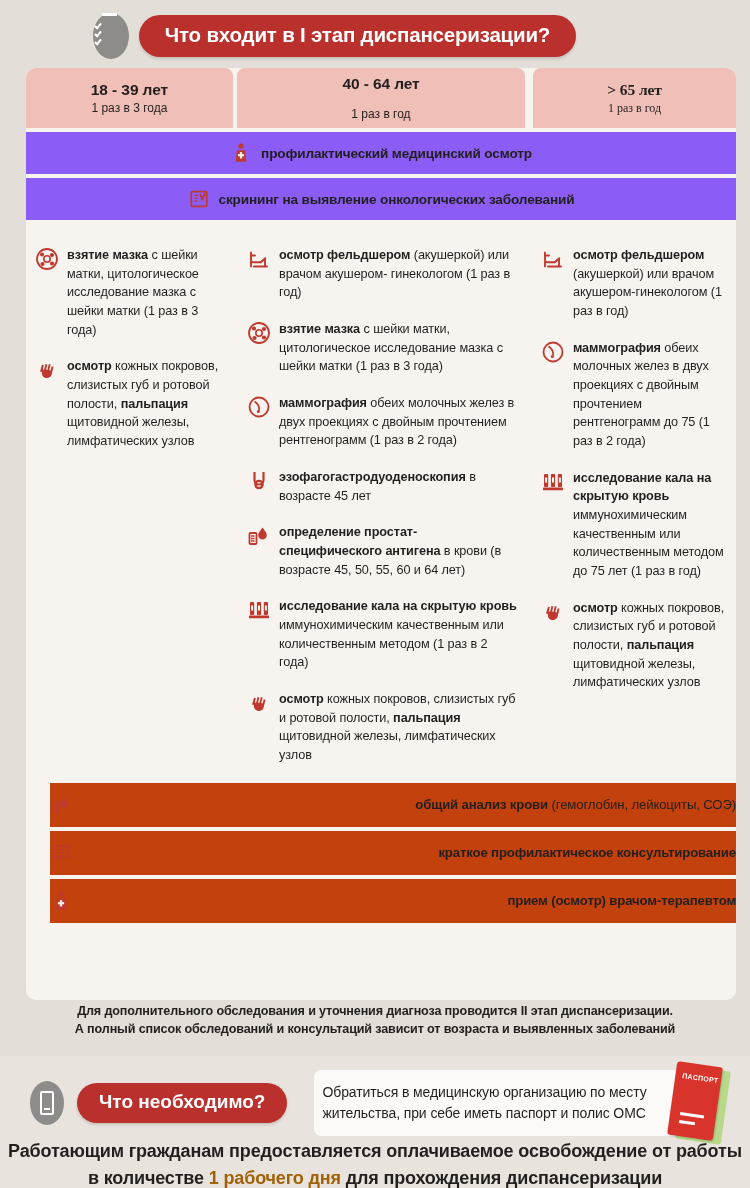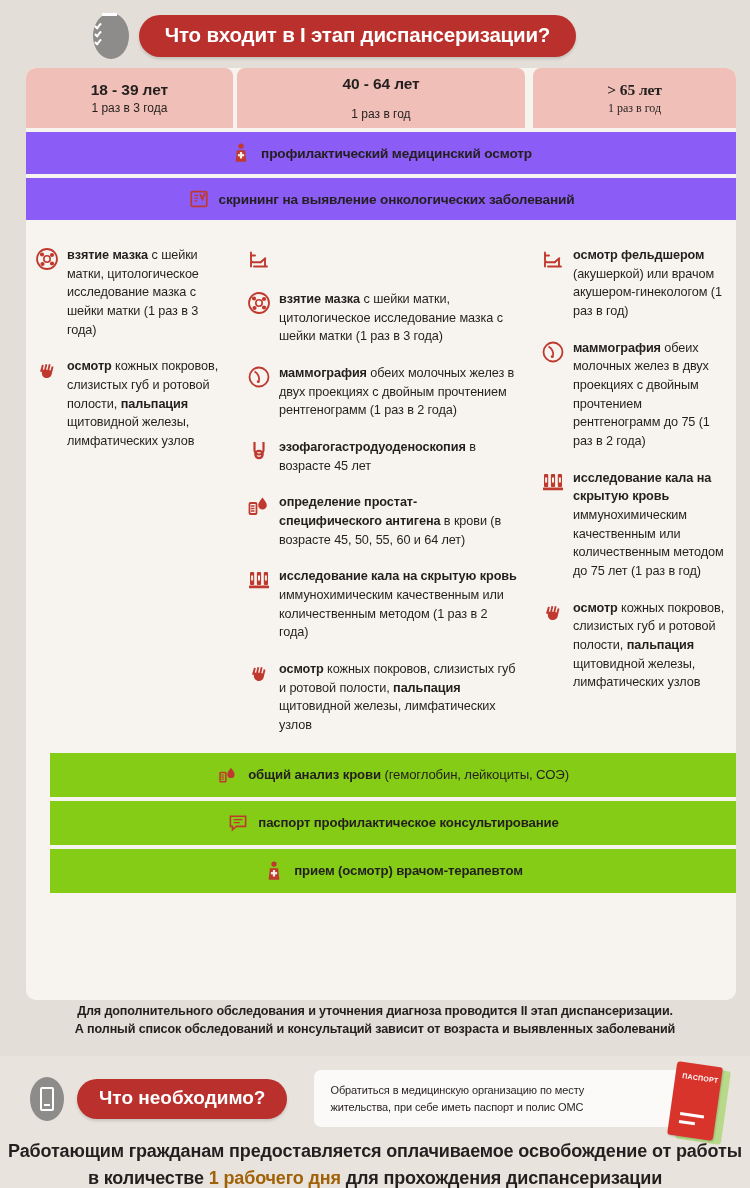--- a/index.html
+++ b/index.html
@@ -74,22 +74,22 @@
   .col.c1 { width: 208px; }
   .col.c2 { width: 290px; margin-left: 4px; }
   .col.c3 { width: 204px; margin-left: 4px; }
 
   .item { display: flex; gap: 7px; margin-bottom: 18px; margin-top: 8px; }
   .item:last-child { margin-bottom: 4px; }
   .item-txt { font-size: 12.7px; line-height: 1.47; letter-spacing: -.1px; }
   .item-txt b { font-weight: bold; }
 
   .fullrow {
-    background: #84cc16; margin-top: 4px;
-    display: flex; align-items: center; justify-content: center;
+    background: #c2410c; margin-top: 4px;
+    display: flex; align-items: center; justify-content: space-between;
     gap: 9px; padding: 11px 0; margin-left: 24px;
   }
   .fullrow .t { font-size: 13.2px; font-weight: bold; letter-spacing: -.15px; }
   .fullrow .t span { font-weight: normal; }
 
   .note {
     position: absolute; left: 20px; top: 1002px; width: 710px;
     text-align: center; font-size: 12.6px; font-weight: bold;
     line-height: 1.45; letter-spacing: -.15px;
   }
@@ -115,22 +115,22 @@
     content: ""; position: absolute; left: 2px; top: 15px;
     width: 6px; height: 2px; background: #fff;
   }
   .bot-pill {
     background: #b9302c; color: #fff; border-radius: 22px;
     padding: 8px 22px 10px; font-size: 19px; font-weight: bold;
     box-shadow: 0 2px 3px rgba(0,0,0,.14); white-space: nowrap;
   }
   .bot-box {
     margin-left: 14px; background: #fbfaf8; border-radius: 7px;
-    padding: 12px 16px; width: 383px;
-    font-size: 11px; line-height: 1.5; letter-spacing: -.1px;
+    padding: 12px 8px; width: 383px;
+    font-size: 14px; line-height: 1.5; letter-spacing: -.1px;
   }
   .passport {
     position: absolute; right: 12px; top: 6px; width: 72px; height: 86px;
   }
   .passport .green {
     position: absolute; left: 14px; top: 6px; width: 46px; height: 74px;
     background: #b8d98a; border-radius: 3px; transform: rotate(8deg);
   }
   .passport .red {
     position: absolute; left: 6px; top: 2px; width: 46px; height: 74px;
@@ -245,20 +245,21 @@
       <div class="col c2">
         <div class="item">
           <span class="icn">
             <svg viewBox="0 0 26 26" fill="none" stroke="#c0392f" stroke-width="1.9" stroke-linecap="round">
                 <path d="M5 6.5v7.5c0 1.3 1 2.3 2.3 2.3h7.4"></path>
                 <path d="M14.7 16.3l4.6-4.1"></path>
                 <path d="M5 16.3v4.2M19 13.5v7M8 20.5h13"></path>
                 <path d="M5 9.5h4"></path>
               </svg>
           </span>
+          <span class="item-txt"><b>осмотр фельдшером</b><span> (акушеркой) или врачом акушером- гинекологом  (1 раз в год)</span></span>
         </div>
         <div class="item">
           <span class="icn">
             <svg viewBox="0 0 26 26" fill="none" stroke="#c0392f" stroke-width="1.8">
                 <circle cx="13" cy="13" r="10"></circle>
                 <circle cx="13" cy="13" r="3.2" stroke-width="1.6"></circle>
                 <circle cx="8" cy="8.5" r="1.2" fill="#c0392f"></circle>
                 <circle cx="18" cy="9" r="1.2" fill="#c0392f"></circle>
                 <circle cx="8.5" cy="18" r="1.2" fill="#c0392f"></circle>
                 <circle cx="18" cy="17.5" r="1.2" fill="#c0392f"></circle>
@@ -377,21 +378,21 @@
       <span class="t"><b>общий анализ крови </b><span>(гемоглобин, лейкоциты, СОЭ)</span></span>
     </div>
 
     <div class="fullrow">
       <span class="icn-sm">
         <svg viewBox="0 0 26 26" fill="none" stroke="#c0392f" stroke-width="1.9">
             <path d="M4 5h18v12H11l-4.5 4v-4H4z"></path>
             <path d="M8 9h10M8 12.5h7" stroke-width="1.5"></path>
           </svg>
       </span>
-      <span class="t"><b>паспорт профилактическое консультирование</b></span>
+      <span class="t"><b>краткое профилактическое консультирование</b></span>
     </div>
 
     <div class="fullrow">
       <span class="icn-sm">
         <svg viewBox="0 0 24 24" fill="#c0392f">
             <circle cx="12" cy="4.4" r="2.9"></circle>
             <path d="M7.5 9h9l1.3 12.5H6.2z"></path>
             <rect x="10.8" y="11" width="2.4" height="7" fill="#f3efeb"></rect>
             <rect x="8.6" y="13.2" width="6.8" height="2.4" fill="#f3efeb"></rect>
           </svg>

